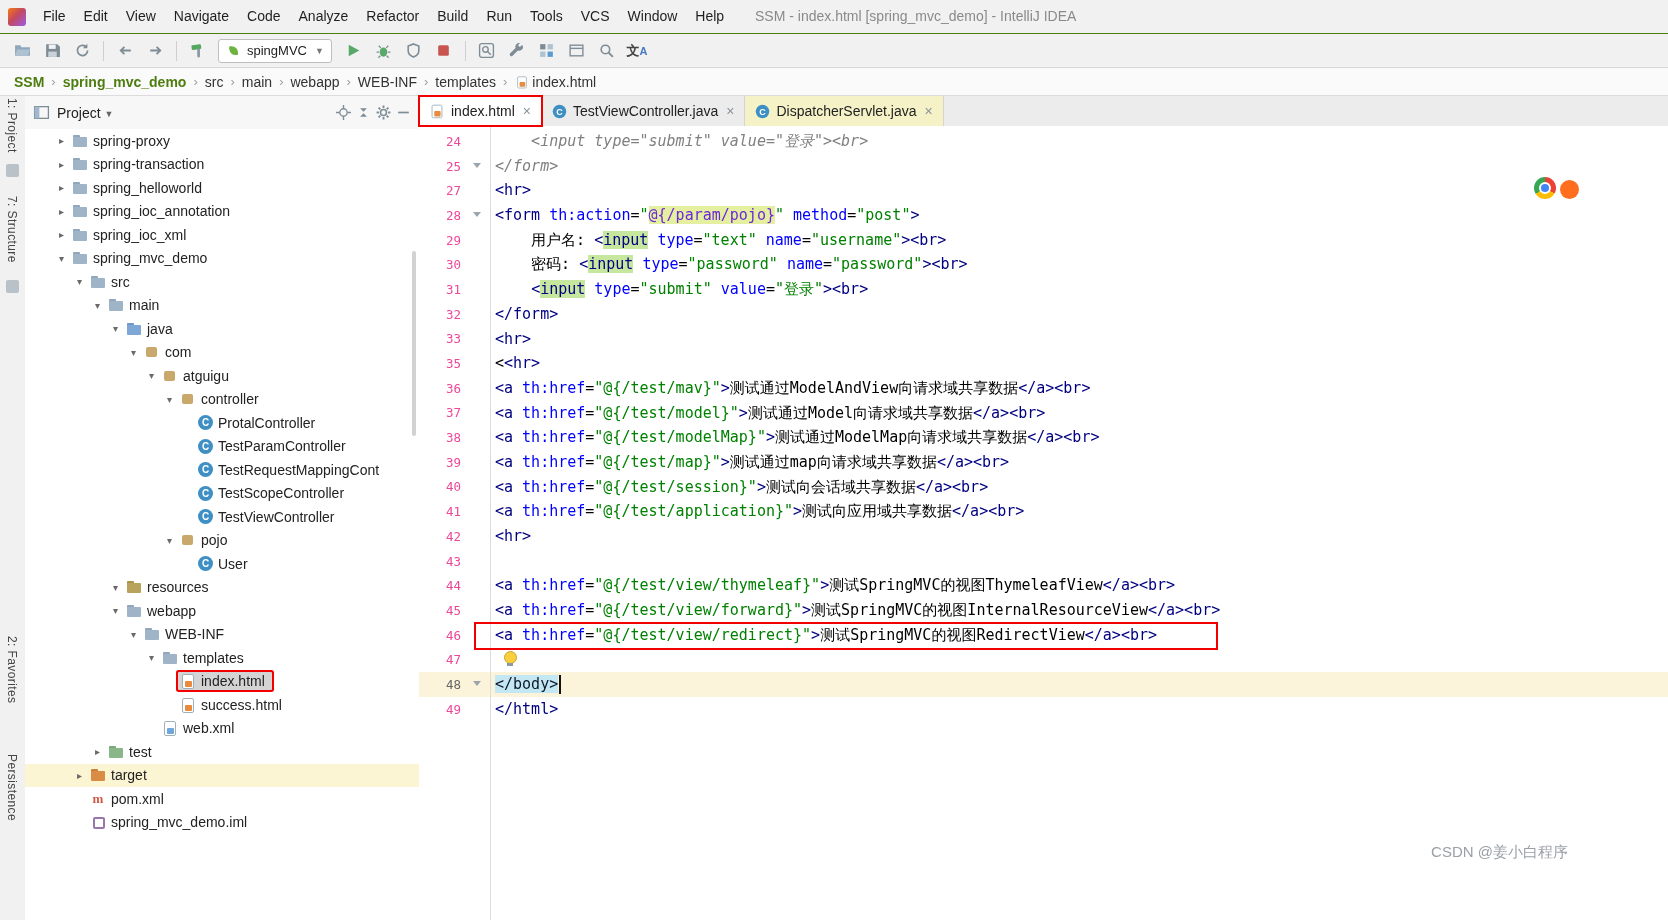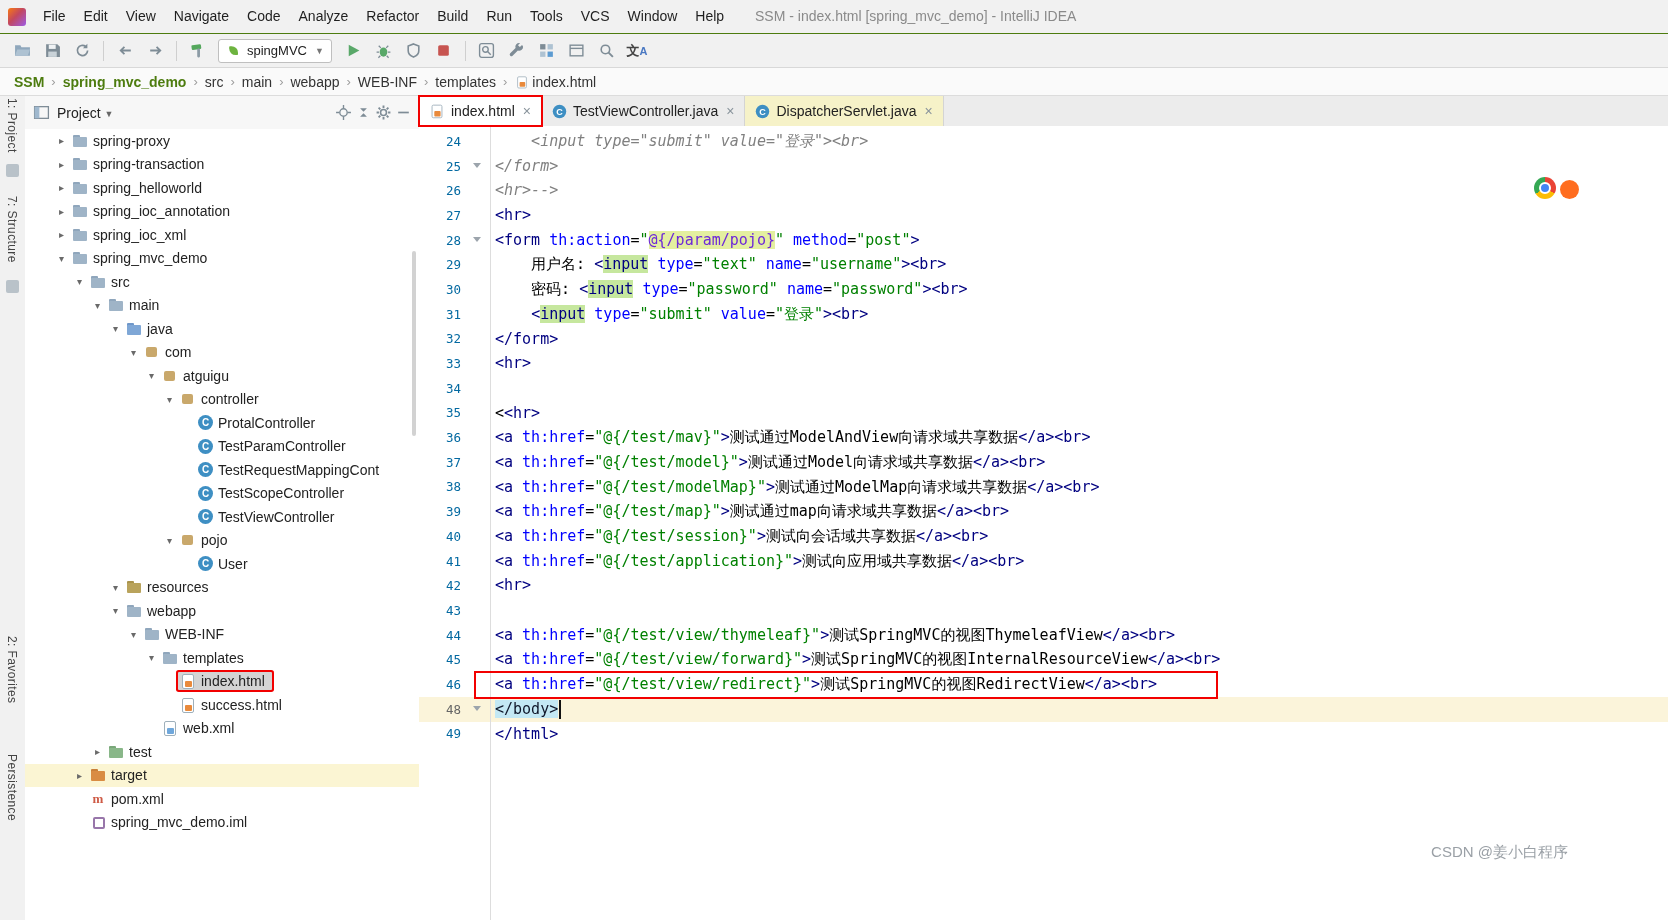--- a/index.html
+++ b/index.html
@@ -94,21 +94,21 @@
   .tab.ann{outline:2px solid #F20000;outline-offset:-1px;z-index:3;}
   .tab .tic{margin-right:6px;transform:scale(.9);}
   .tclose{margin-left:8px;color:#88939B;font-size:14px;line-height:1;}
 
   .ebody{position:absolute;left:0;top:30px;right:0;bottom:0;background:#fff;
          font-family:"DejaVu Sans Mono",monospace;font-size:15px;padding-top:3px;}
   .gsep{position:absolute;left:71px;top:0;bottom:0;width:1px;background:#DDDDDD;z-index:2;}
   .eline{position:relative;height:24.7px;display:flex;align-items:center;white-space:pre;}
   .eline.caret-row{background:#FBF4DA;}
   .eline.caret-row .lnum{color:#666;}
-  .lnum{width:42px;text-align:right;color:#0369a1;font-size:12.5px;flex:none;padding-right:4px;}
+  .lnum{width:42px;text-align:right;color:#ec4899;font-size:12.5px;flex:none;padding-right:4px;}
   .lfold{width:25px;height:100%;flex:none;position:relative;}
   .foldtri{position:absolute;left:8px;top:50%;margin-top:-3px;width:0;height:0;
            border-left:4px solid transparent;border-right:4px solid transparent;border-top:5px solid #9CA4AC;}
   .lcode{flex:1;padding-left:5px;position:relative;height:100%;line-height:24.7px;}
   .t-tag{color:#000080;}
   .t-attr{color:#0000FF;}
   .t-str{color:#008000;}
   .t-strhl{color:#6d28d9;background:#E4EFA0;}
   .t-plain{color:#000000;}
   .t-com{color:#808080;font-style:italic;}
@@ -579,41 +579,40 @@
             <span class="tic classI">C</span>
             <span>DispatcherServlet.java</span>
             <span class="tclose">×</span>
           </div>
         </div>
       <div class="ebody" id="ebody">
         <div class="gsep"></div>
         <div id="elines">
             <div class="eline"><span class="lnum">24</span><span class="lfold"></span><span class="lcode"><span class="t-com">    &lt;input type="submit" value="登录"&gt;&lt;br&gt;</span></span></div>
             <div class="eline"><span class="lnum">25</span><span class="lfold"><span class="foldtri"></span></span><span class="lcode"><span class="t-com">&lt;/form&gt;</span></span></div>
-            <div class="eline"><span class="lnum">26</span><span class="lfold"></span><span class="lcode"><span class="t-com">&lt;hr&gt;--&gt;</span></span></div>
             <div class="eline"><span class="lnum">27</span><span class="lfold"></span><span class="lcode"><span class="t-tag">&lt;hr&gt;</span></span></div>
             <div class="eline"><span class="lnum">28</span><span class="lfold"><span class="foldtri"></span></span><span class="lcode"><span class="t-tag">&lt;form</span><span class="t-plain"> </span><span class="t-attr">th:action</span><span class="t-plain">=</span><span class="t-str">"</span><span class="t-strhl">@{/param/pojo}</span><span class="t-str">"</span><span class="t-plain"> </span><span class="t-attr">method</span><span class="t-plain">=</span><span class="t-str">"post"</span><span class="t-tag">&gt;</span></span></div>
             <div class="eline"><span class="lnum">29</span><span class="lfold"></span><span class="lcode"><span class="t-plain">    用户名: </span><span class="t-tag">&lt;</span><span class="t-taghl">input</span><span class="t-plain"> </span><span class="t-attr">type</span><span class="t-plain">=</span><span class="t-str">"text"</span><span class="t-plain"> </span><span class="t-attr">name</span><span class="t-plain">=</span><span class="t-str">"username"</span><span class="t-tag">&gt;&lt;br&gt;</span></span></div>
             <div class="eline"><span class="lnum">30</span><span class="lfold"></span><span class="lcode"><span class="t-plain">    密码: </span><span class="t-tag">&lt;</span><span class="t-taghl">input</span><span class="t-plain"> </span><span class="t-attr">type</span><span class="t-plain">=</span><span class="t-str">"password"</span><span class="t-plain"> </span><span class="t-attr">name</span><span class="t-plain">=</span><span class="t-str">"password"</span><span class="t-tag">&gt;&lt;br&gt;</span></span></div>
             <div class="eline"><span class="lnum">31</span><span class="lfold"></span><span class="lcode"><span class="t-plain">    </span><span class="t-tag">&lt;</span><span class="t-taghl">input</span><span class="t-plain"> </span><span class="t-attr">type</span><span class="t-plain">=</span><span class="t-str">"submit"</span><span class="t-plain"> </span><span class="t-attr">value</span><span class="t-plain">=</span><span class="t-str">"登录"</span><span class="t-tag">&gt;&lt;br&gt;</span></span></div>
             <div class="eline"><span class="lnum">32</span><span class="lfold"></span><span class="lcode"><span class="t-tag">&lt;/form&gt;</span></span></div>
             <div class="eline"><span class="lnum">33</span><span class="lfold"></span><span class="lcode"><span class="t-tag">&lt;hr&gt;</span></span></div>
-            <div class="eline"><span class="lnum">34</span><span class="lfold"></span><span class="lcode"></span></div>
             <div class="eline"><span class="lnum">35</span><span class="lfold"></span><span class="lcode"><span class="t-plain">&lt;</span><span class="t-tag">&lt;hr&gt;</span></span></div>
             <div class="eline"><span class="lnum">36</span><span class="lfold"></span><span class="lcode"><span class="t-tag">&lt;a</span><span class="t-plain"> </span><span class="t-attr">th:href</span><span class="t-plain">=</span><span class="t-str">"@{/test/mav}"</span><span class="t-tag">&gt;</span><span class="t-plain">测试通过ModelAndView向请求域共享数据</span><span class="t-tag">&lt;/a&gt;&lt;br&gt;</span></span></div>
             <div class="eline"><span class="lnum">37</span><span class="lfold"></span><span class="lcode"><span class="t-tag">&lt;a</span><span class="t-plain"> </span><span class="t-attr">th:href</span><span class="t-plain">=</span><span class="t-str">"@{/test/model}"</span><span class="t-tag">&gt;</span><span class="t-plain">测试通过Model向请求域共享数据</span><span class="t-tag">&lt;/a&gt;&lt;br&gt;</span></span></div>
             <div class="eline"><span class="lnum">38</span><span class="lfold"></span><span class="lcode"><span class="t-tag">&lt;a</span><span class="t-plain"> </span><span class="t-attr">th:href</span><span class="t-plain">=</span><span class="t-str">"@{/test/modelMap}"</span><span class="t-tag">&gt;</span><span class="t-plain">测试通过ModelMap向请求域共享数据</span><span class="t-tag">&lt;/a&gt;&lt;br&gt;</span></span></div>
             <div class="eline"><span class="lnum">39</span><span class="lfold"></span><span class="lcode"><span class="t-tag">&lt;a</span><span class="t-plain"> </span><span class="t-attr">th:href</span><span class="t-plain">=</span><span class="t-str">"@{/test/map}"</span><span class="t-tag">&gt;</span><span class="t-plain">测试通过map向请求域共享数据</span><span class="t-tag">&lt;/a&gt;&lt;br&gt;</span></span></div>
             <div class="eline"><span class="lnum">40</span><span class="lfold"></span><span class="lcode"><span class="t-tag">&lt;a</span><span class="t-plain"> </span><span class="t-attr">th:href</span><span class="t-plain">=</span><span class="t-str">"@{/test/session}"</span><span class="t-tag">&gt;</span><span class="t-plain">测试向会话域共享数据</span><span class="t-tag">&lt;/a&gt;&lt;br&gt;</span></span></div>
             <div class="eline"><span class="lnum">41</span><span class="lfold"></span><span class="lcode"><span class="t-tag">&lt;a</span><span class="t-plain"> </span><span class="t-attr">th:href</span><span class="t-plain">=</span><span class="t-str">"@{/test/application}"</span><span class="t-tag">&gt;</span><span class="t-plain">测试向应用域共享数据</span><span class="t-tag">&lt;/a&gt;&lt;br&gt;</span></span></div>
             <div class="eline"><span class="lnum">42</span><span class="lfold"></span><span class="lcode"><span class="t-tag">&lt;hr&gt;</span></span></div>
             <div class="eline"><span class="lnum">43</span><span class="lfold"></span><span class="lcode"></span></div>
             <div class="eline"><span class="lnum">44</span><span class="lfold"></span><span class="lcode"><span class="t-tag">&lt;a</span><span class="t-plain"> </span><span class="t-attr">th:href</span><span class="t-plain">=</span><span class="t-str">"@{/test/view/thymeleaf}"</span><span class="t-tag">&gt;</span><span class="t-plain">测试SpringMVC的视图ThymeleafView</span><span class="t-tag">&lt;/a&gt;&lt;br&gt;</span></span></div>
             <div class="eline"><span class="lnum">45</span><span class="lfold"></span><span class="lcode"><span class="t-tag">&lt;a</span><span class="t-plain"> </span><span class="t-attr">th:href</span><span class="t-plain">=</span><span class="t-str">"@{/test/view/forward}"</span><span class="t-tag">&gt;</span><span class="t-plain">测试SpringMVC的视图InternalResourceView</span><span class="t-tag">&lt;/a&gt;&lt;br&gt;</span></span></div>
             <div class="eline"><span class="lnum">46</span><span class="lfold"></span><span class="lcode"><span class="t-tag">&lt;a</span><span class="t-plain"> </span><span class="t-attr">th:href</span><span class="t-plain">=</span><span class="t-str">"@{/test/view/redirect}"</span><span class="t-tag">&gt;</span><span class="t-plain">测试SpringMVC的视图RedirectView</span><span class="t-tag">&lt;/a&gt;&lt;br&gt;</span></span><div class="line-annotation"></div></div>
+            <div class="eline"><span class="lnum">47</span><span class="lfold"></span><span class="lcode"><span class="bulb"></span></span></div>
             <div class="eline caret-row"><span class="lnum">48</span><span class="lfold"><span class="foldtri"></span></span><span class="lcode"><span class="t-tagsel">&lt;/body&gt;</span><span class="t-caret"></span></span></div>
             <div class="eline"><span class="lnum">49</span><span class="lfold"></span><span class="lcode"><span class="t-tag">&lt;/html&gt;</span></span></div>
           </div>
       </div>
     </section>
 
   </div>
 
   <span class="chrome"></span>
   <span class="odot"></span>

